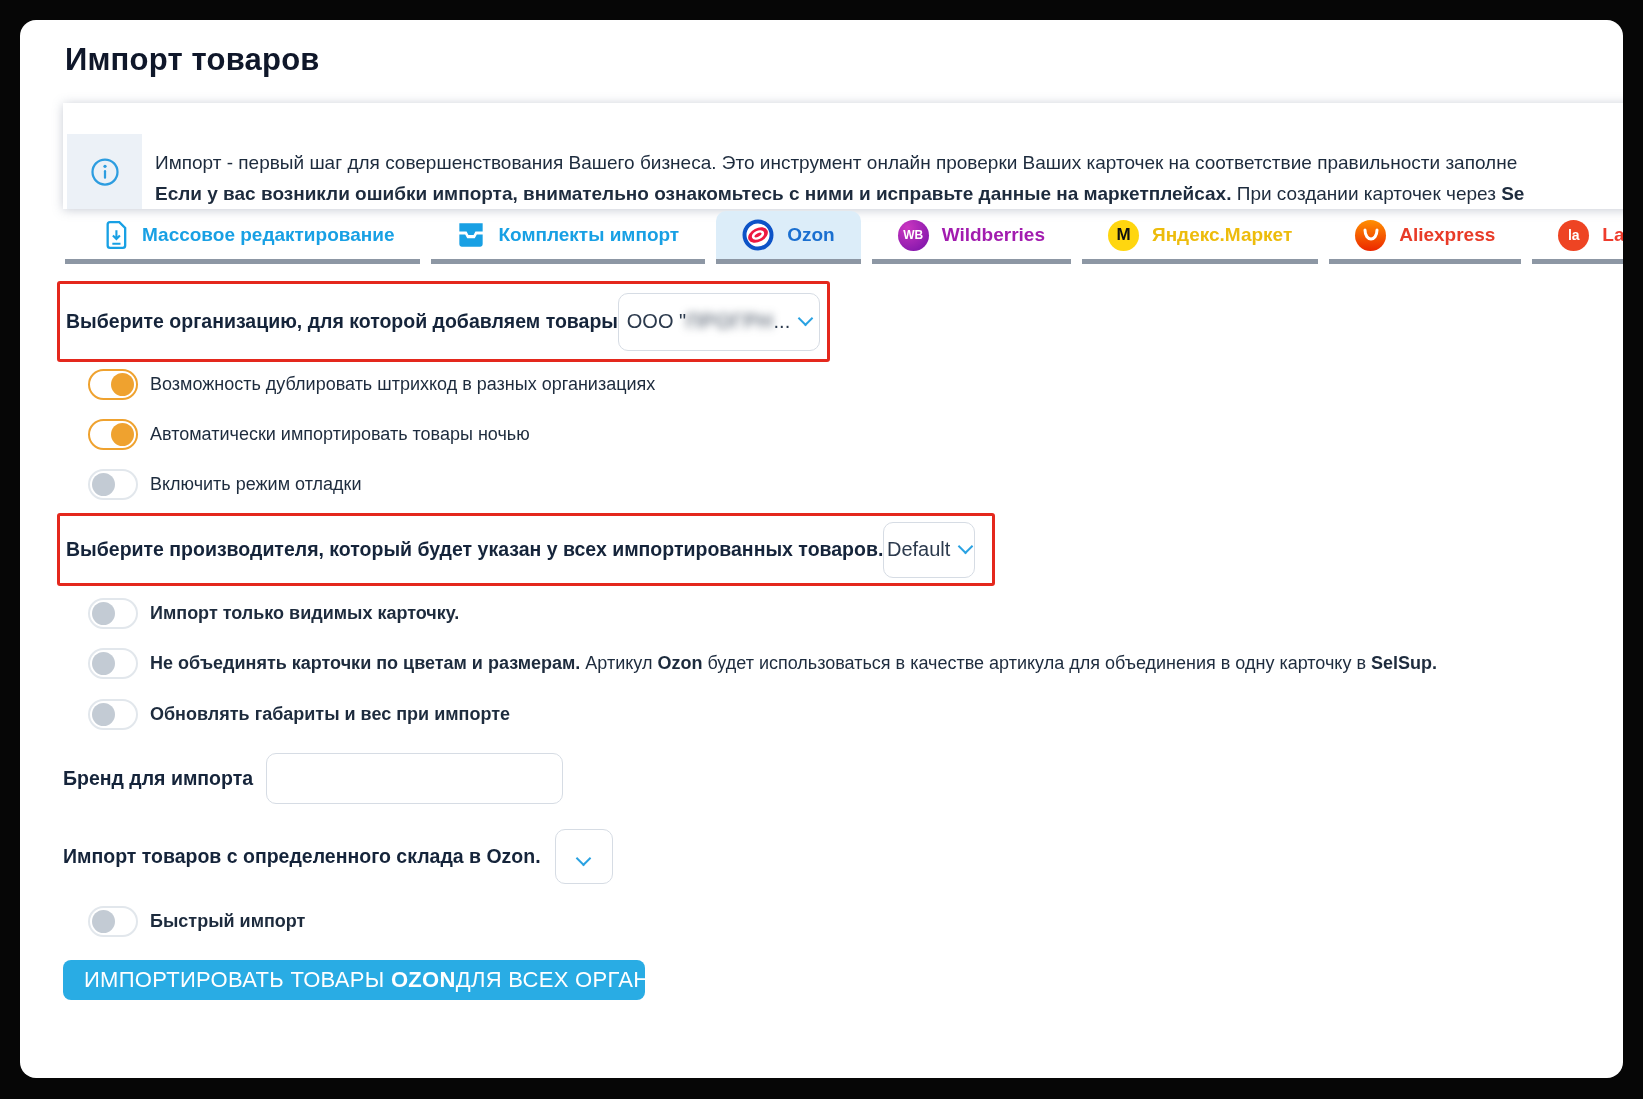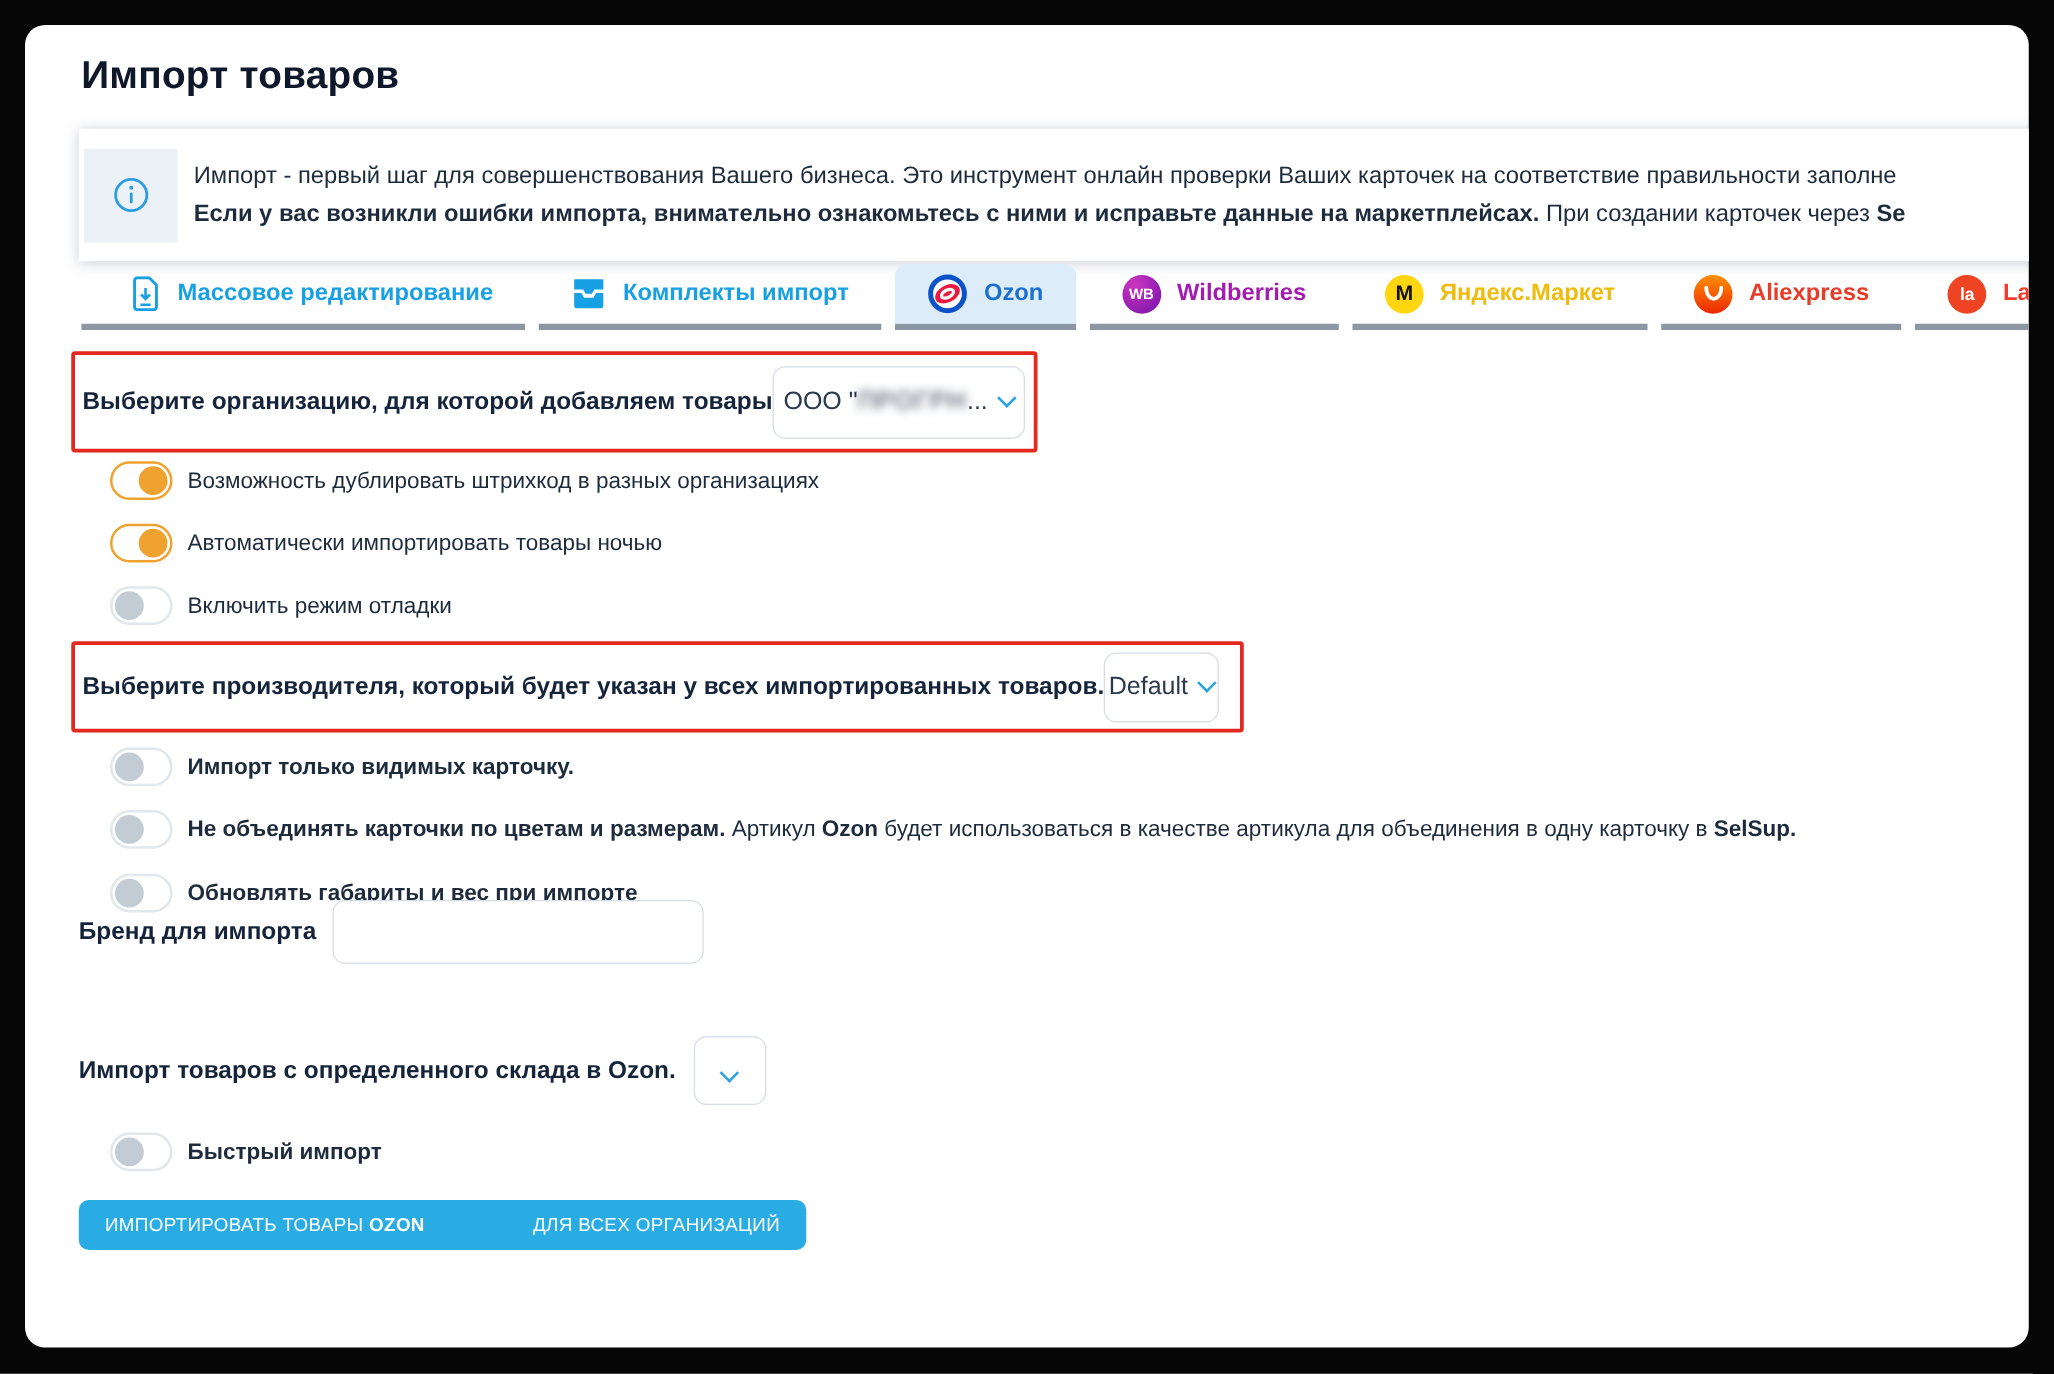--- a/index.html
+++ b/index.html
@@ -16,21 +16,21 @@
     background:#ffffff; border-radius:16px; overflow:hidden;
   }
   .page-title {
     position:absolute; left:45px; top:22px;
     font-size:31px; font-weight:bold; color:#0f172a; letter-spacing:.2px;
   }
   
   .banner {
     position:absolute; left:43px; top:83px; right:-12px; height:106px;
     background:#fff; box-shadow:0 1px 10px rgba(110,122,145,.38);
-    display:flex; align-items:center; overflow:hidden;
+    display:flex; align-items:flex-end; overflow:hidden;
   }
   .banner-icon-box {
     width:75px; height:75px; background:#ecf1f7; margin-left:4px;
     flex:0 0 auto; display:flex; align-items:center; justify-content:center;
   }
   .banner-text {
     margin-left:13px; font-size:19px; line-height:31px; color:#1d2b3d;
     white-space:nowrap;
   }
   .b { font-weight:bold; }
@@ -83,38 +83,38 @@
     width:50px; height:31px; border-radius:16px; position:relative; flex:0 0 auto; background:#fff;
   }
   .toggle.on  { border:2px solid #efa22f; }
   .toggle.off { border:2px solid #e2e7ec; }
   .knob { width:23px; height:23px; border-radius:50%; position:absolute; top:2px; }
   .toggle.on  .knob { right:2px; background:#efa22f; }
   .toggle.off .knob { left:2px;  background:#c3cbd4; }
   .toggle-label { margin-left:12px; font-size:18px; color:#1d2b3d; white-space:nowrap; }
   .toggle-label.bold { font-weight:bold; }
   
-  .brand-row { position:absolute; left:43px; top:700px; height:51px; display:flex; align-items:center; }
+  .brand-row { position:absolute; left:43px; top:733px; height:51px; display:flex; align-items:center; }
   .field-label { font-weight:bold; font-size:19.5px; color:#15243a; white-space:nowrap; }
   .brand-input {
     margin-left:13px; width:297px; height:51px; border:1px solid #d6dce4; border-radius:10px;
     font-size:18px; padding:0 12px; outline:none; font-family:"Liberation Sans", sans-serif;
   }
   .warehouse-row { position:absolute; left:43px; top:809px; height:55px; display:flex; align-items:center; }
   .dd-wh { margin-left:14px; width:58px; height:55px; }
   .dd-wh .chev { margin:0 0 -4px 0; }
   
   .action-bar {
     position:absolute; left:43px; top:940px; width:582px; height:40px;
     border-radius:8px; display:flex; align-items:center; justify-content:space-between;
     padding:0 21px; color:#fff;
   }
   .action-btn {
     background:none; border:none; color:#fff; font-family:"Liberation Sans", sans-serif;
-    font-size:15px; letter-spacing:.3px; cursor:pointer; white-space:nowrap;
+    font-size:22px; letter-spacing:.3px; cursor:pointer; white-space:nowrap;
   }
 </style>
 </head>
 <body>
 
 <div class="card">
 
   <div class="page-title">Импорт товаров</div>
 
   <div class="banner">

